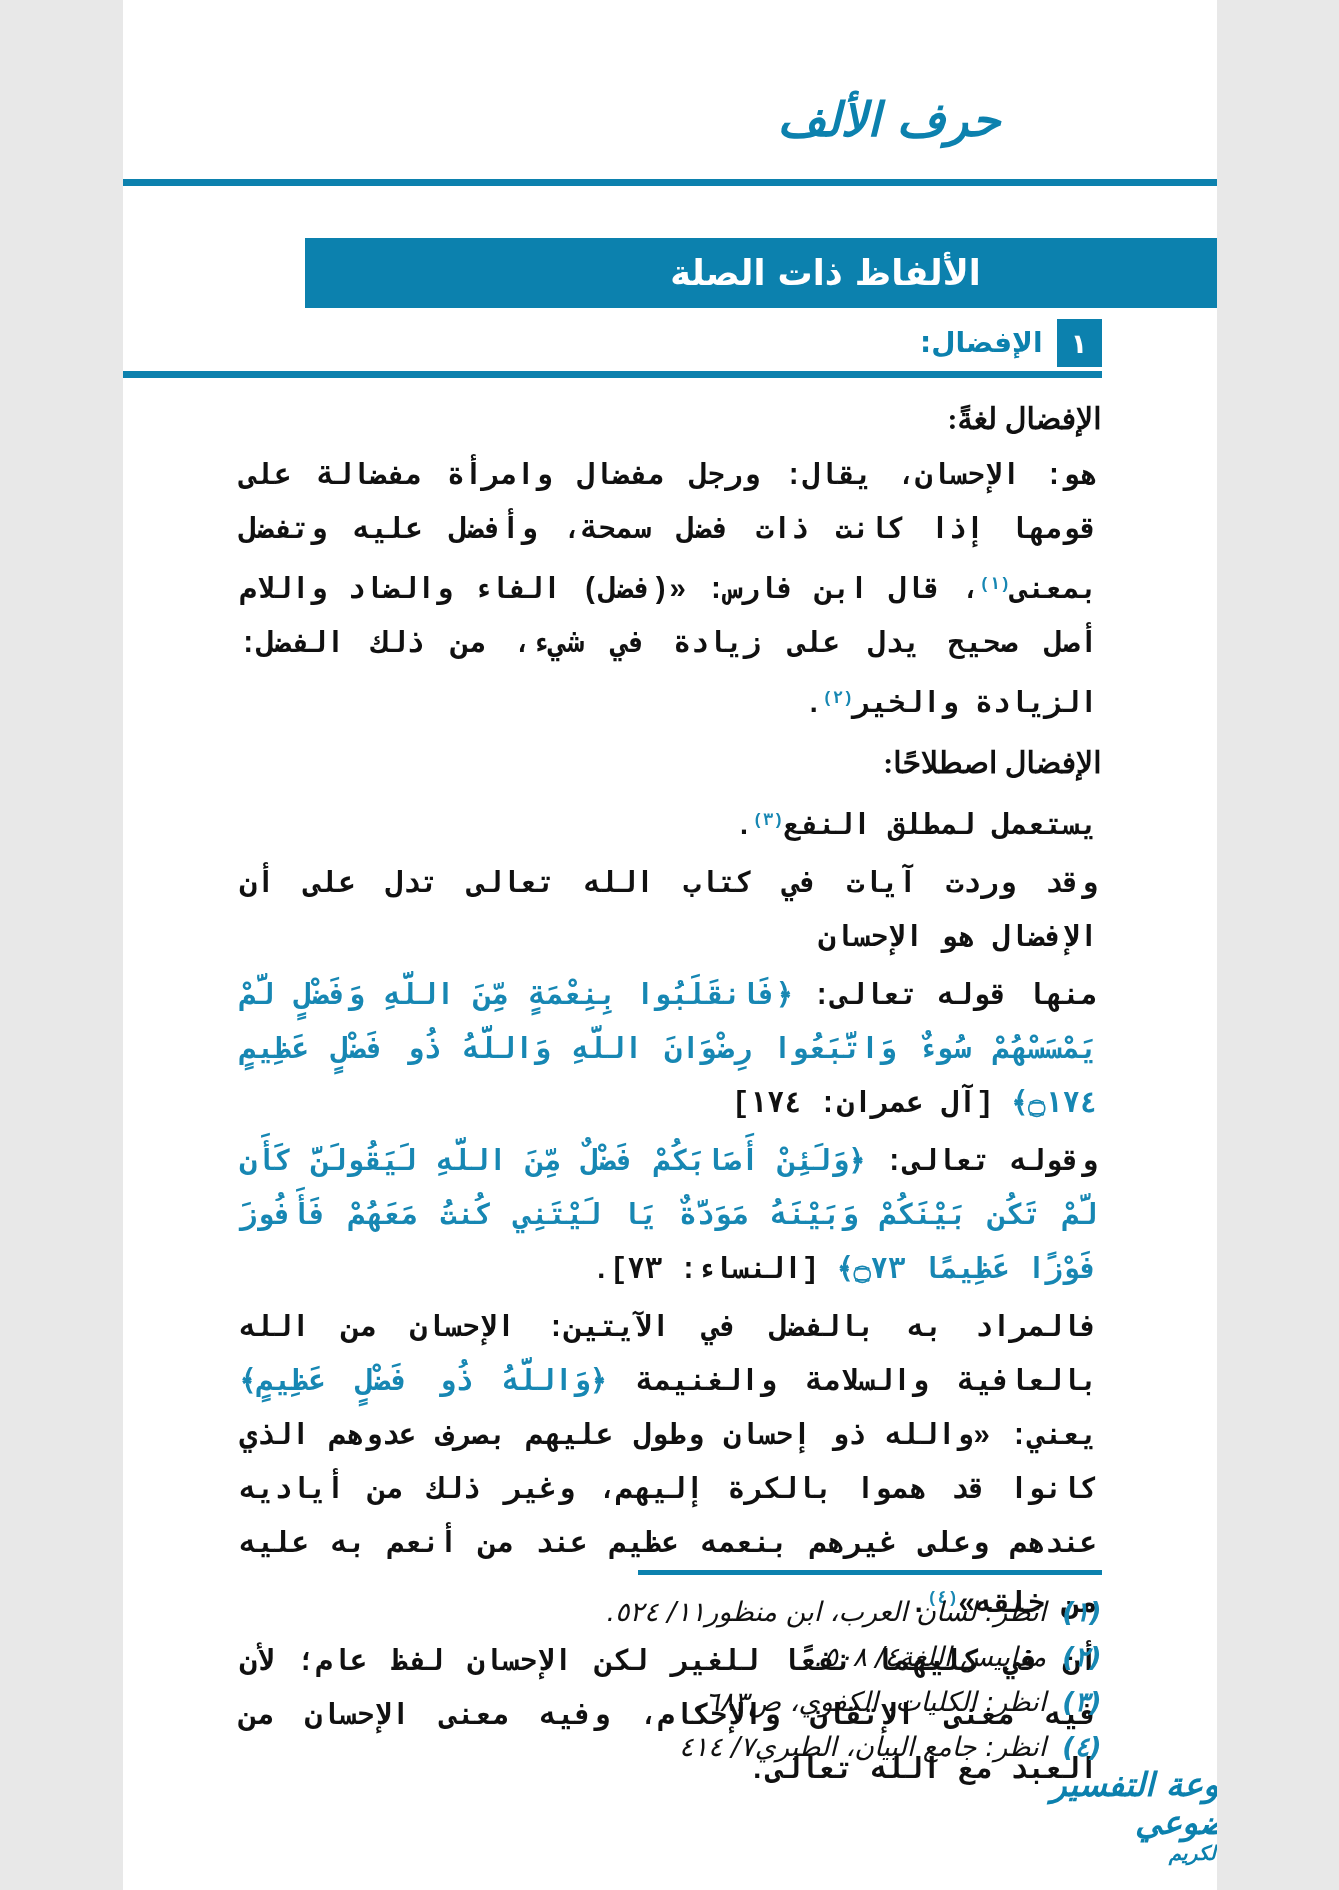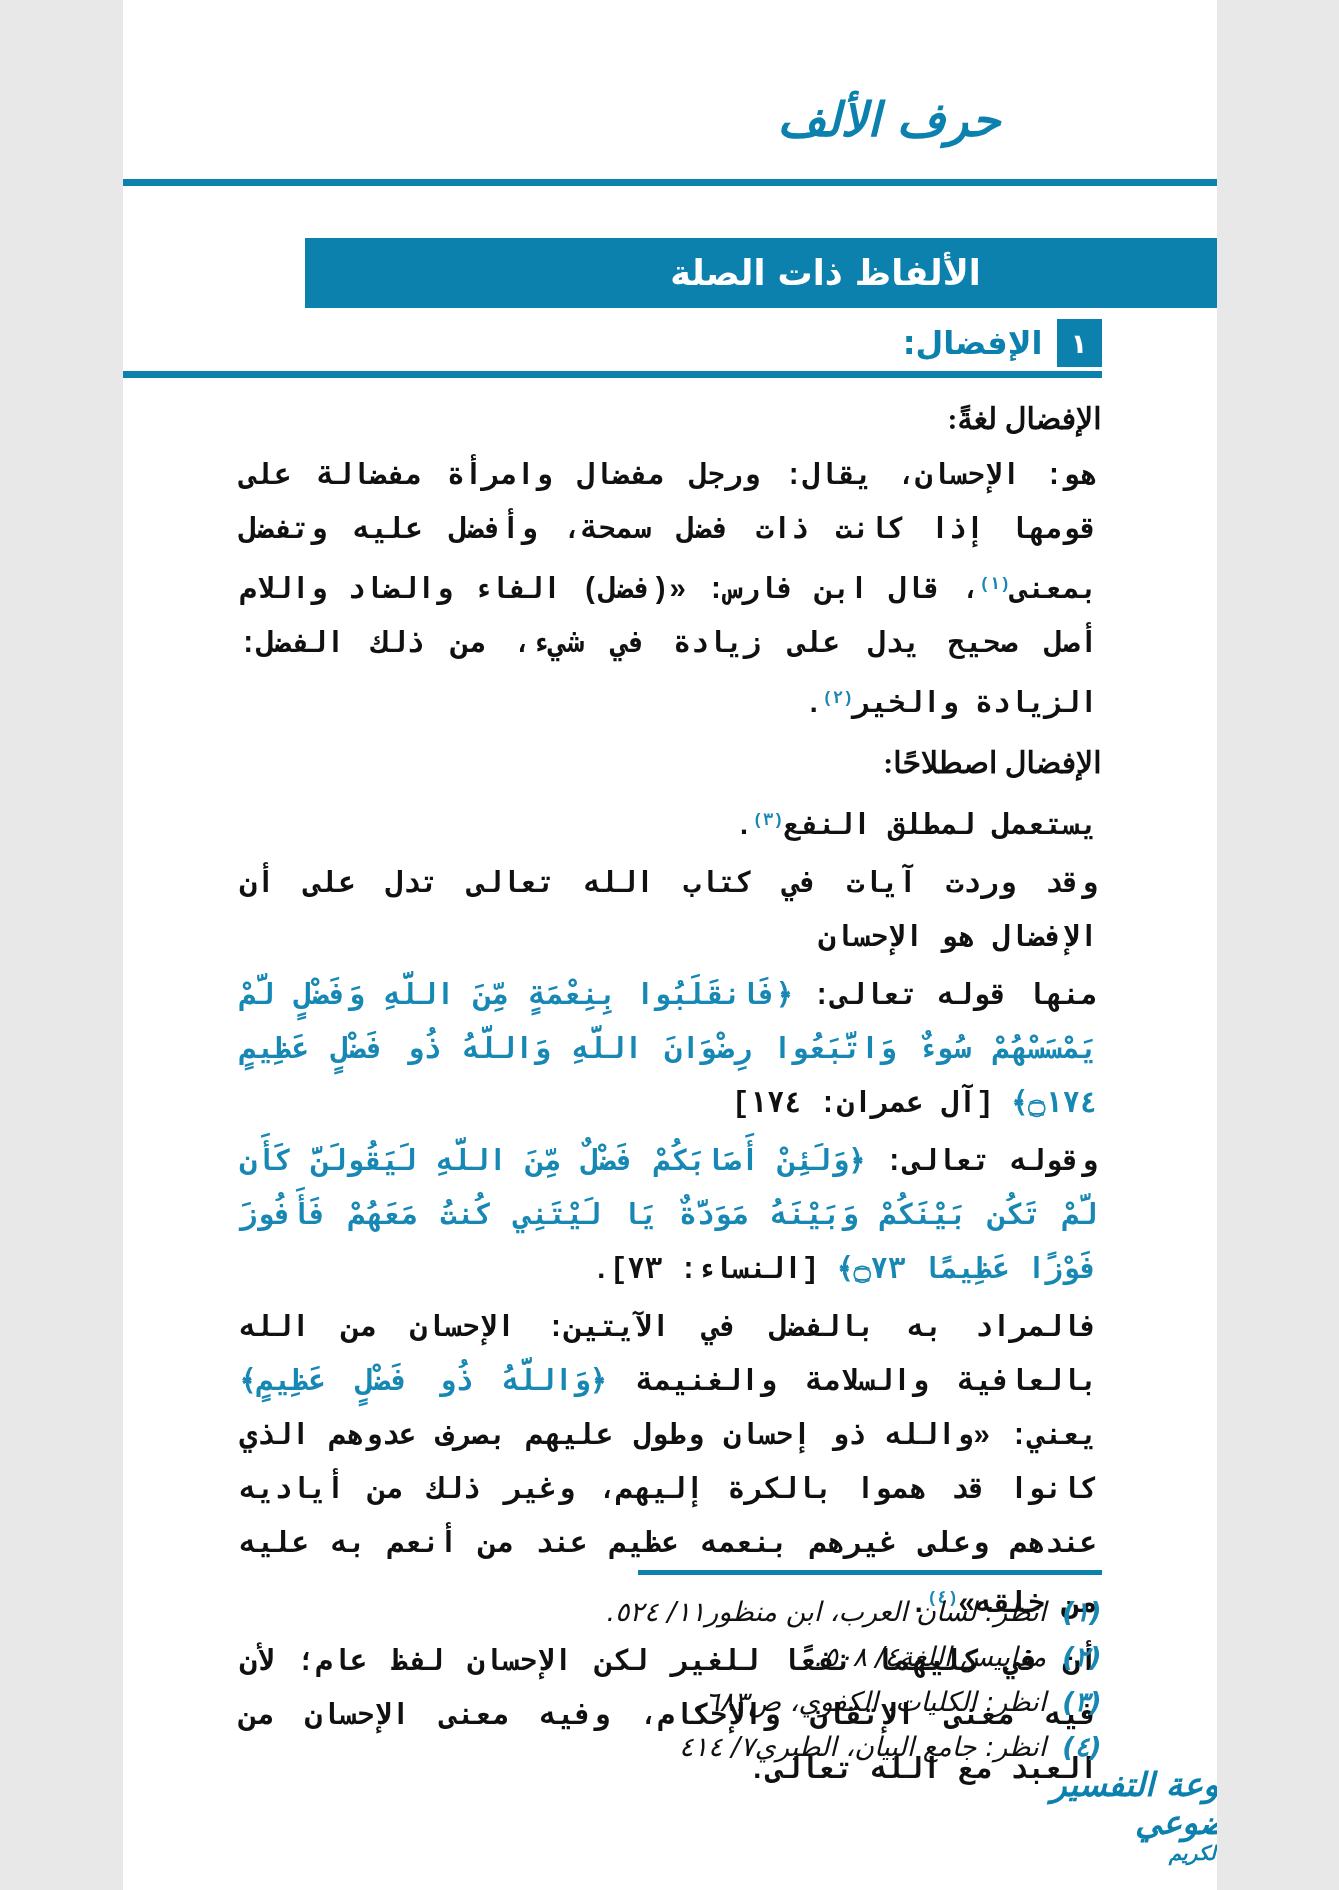--- a/index.html
+++ b/index.html
@@ -35,21 +35,21 @@
     position:absolute;top:318px;right:115px;left:113px;height:50px;
     display:flex;align-items:center;justify-content:flex-start;
     gap:14px;
   }
   .entry-num{
     width:45px;height:48px;background:#0c81ae;color:#ffffff;
     display:flex;align-items:center;justify-content:center;
     font-size:27px;font-weight:bold;flex:0 0 auto;
   }
   .entry-title{
-    font-size:32px;font-weight:bold;color:#0c81ae;line-height:1;margin-left:45px;
+    font-size:28px;font-weight:bold;color:#0c81ae;line-height:1;margin-left:45px;
   }
   .entry-rule{
     position:absolute;top:371px;right:115px;width:1056px;height:7px;
     background:#0c81ae;
   }
   
   .article{
     position:absolute;top:392px;right:115px;left:113px;
     font-size:29px;font-weight:bold;line-height:54px;
     text-align:justify;

